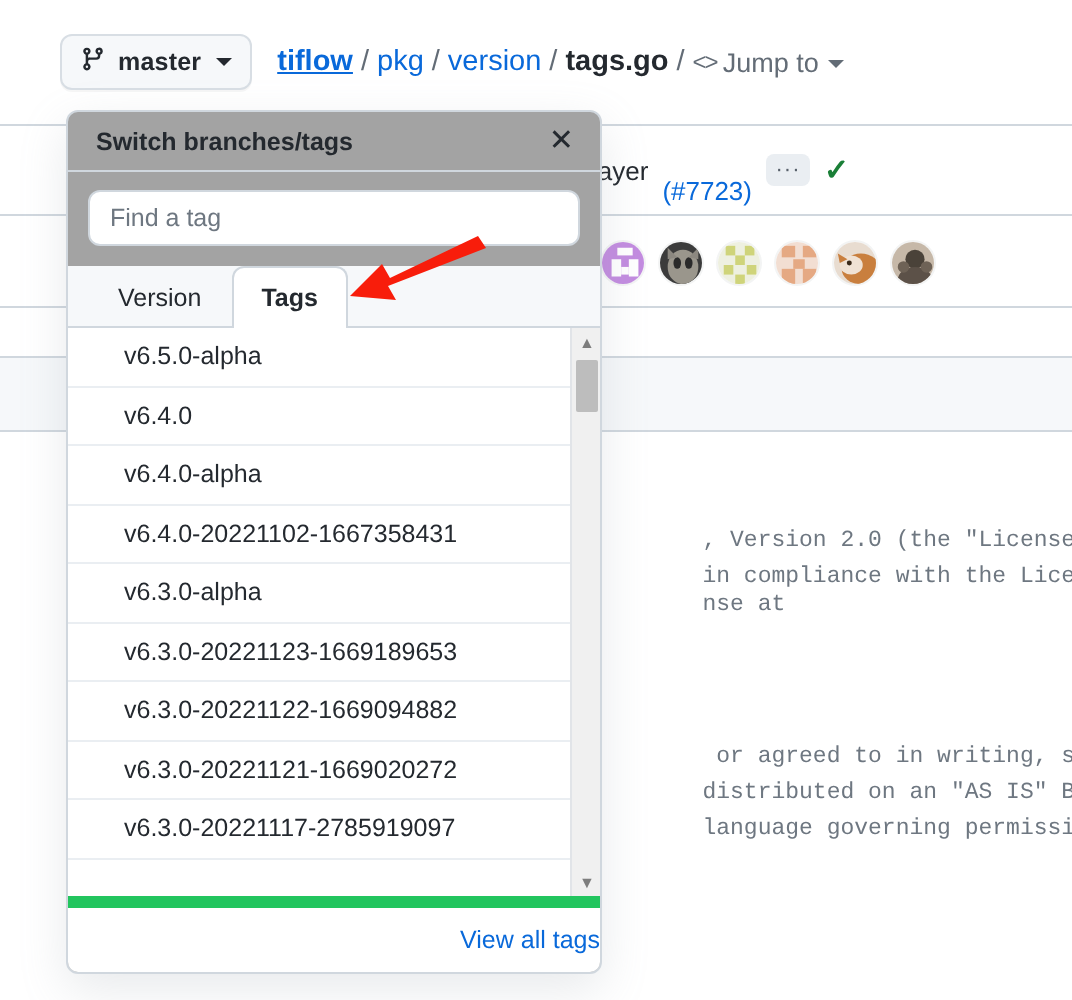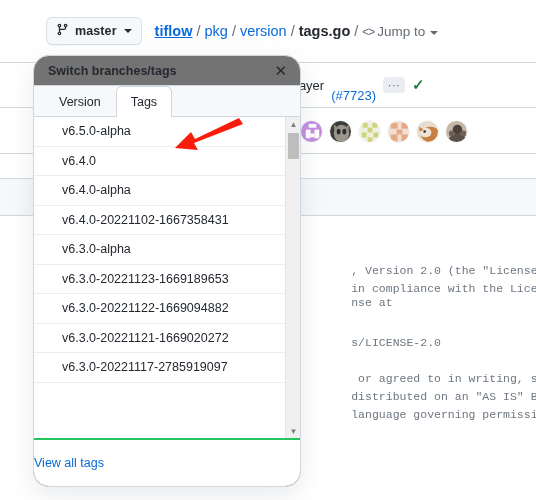--- a/index.html
+++ b/index.html
@@ -35,21 +35,20 @@
     height: 28px;
     padding: 0 9px 0 9px;
     border: 1px solid #d8dee4;
     border-radius: 6px;
     background: #f6f8fa;
     font-size: 12.5px;
     color: #24292f;
     gap: 6px;
     box-shadow: 0 1px 0 rgba(27,31,36,0.04);
     cursor: pointer;
-    margin-left: 16px;
   }
   .branch-btn .branch-label { font-weight: 600; letter-spacing: .1px; }
   .caret {
     width: 0; height: 0;
     border-left: 4px solid transparent;
     border-right: 4px solid transparent;
     border-top: 4px solid #24292f;
     display: inline-block;
     margin-left: 1px;
   }
@@ -150,23 +149,23 @@
     white-space: pre;
     left: 0;
   }
   .code-line .cmt { color: #6e7781; }
 
   
   .panel {
     position: absolute;
     left: 33px; top: 55px;
     width: 268px; height: 432px;
-    background: #737373;
+    background: #a3a3a3;
     border: 1px solid #d0d7de;
-    border-radius: 16px;
+    border-radius: 6px;
     box-shadow: 0 8px 24px rgba(140,149,159,0.2);
     display: flex; flex-direction: column;
     overflow: hidden;
     z-index: 40;
   }
   .panel-header {
     height: 30px;
     display: flex; align-items: center;
     padding: 0 11px 0 14px;
     border-bottom: 1px solid #d0d7de;
@@ -217,21 +216,21 @@
     border: 1px solid transparent;
     border-bottom: none;
     position: relative;
     background: transparent;
   }
   .ptab.active {
     background: #ffffff;
     border-color: #d0d7de;
     border-top-left-radius: 6px;
     border-top-right-radius: 6px;
-    font-weight: 400;
+    font-weight: 700;
   }
   .ptab.active::after {
     content: "";
     position: absolute;
     left: 0; right: 0; bottom: -1px;
     height: 1px; background: #ffffff;
   }
 
   .tag-list {
     flex: 1;
@@ -271,23 +270,23 @@
     position: absolute;
     left: 2px; top: 16px;
     width: 11px; height: 26px;
     background: #bdbdbd;
     border-radius: 1px;
     cursor: pointer;
   }
 
   .panel-footer {
     flex: none;
-    height: 48px;
-    border-top: 2px solid #22c55e;
-    display: flex; align-items: center; justify-content: flex-start;
+    height: 38px;
+    border-top: 6px solid #22c55e;
+    display: flex; align-items: center; justify-content: flex-end;
     background: #ffffff;
   }
   .panel-footer a {
     font-size: 12.5px;
     color: #0969da;
     text-decoration: none;
     cursor: pointer;
   }
 
   
@@ -407,23 +406,20 @@
     <div class="code-area">
       <div class="code-line" style="top:27px;left:296px">
         <span class="cmt">, Version 2.0 (the "License");</span>
       </div>
       <div class="code-line" style="top:45px;left:296px">
         <span class="cmt">in compliance with the License.</span>
       </div>
       <div class="code-line" style="top:59px;left:296px">
         <span class="cmt">nse at</span>
       </div>
-      <div class="code-line" style="top:99px;left:296px">
-        <span class="cmt">s/LICENSE-2.0</span>
-      </div>
       <div class="code-line" style="top:135px;left:296px">
         <span class="cmt"> or agreed to in writing, software</span>
       </div>
       <div class="code-line" style="top:153px;left:296px">
         <span class="cmt">distributed on an "AS IS" BASIS,</span>
       </div>
       <div class="code-line" style="top:171px;left:296px">
         <span class="cmt">language governing permissions and</span>
       </div>
 
@@ -433,20 +429,23 @@
     </div>
   </div>
 
   <div class="panel">
 
     <div class="panel-header">
       <span class="htitle">Switch branches/tags</span>
       <span class="close-x">✕</span>
     </div>
 
+    <div class="panel-search">
+      <input type="text" placeholder="Find a tag" style="">
+    </div>
 
     <div class="panel-tabs">
       <div class="ptab">Version</div>
       <div class="ptab active">Tags</div>
     </div>
 
     <div class="tag-list">
       <div class="tag-item">v6.5.0-alpha</div>
       <div class="tag-item">v6.4.0</div>
       <div class="tag-item">v6.4.0-alpha</div>

